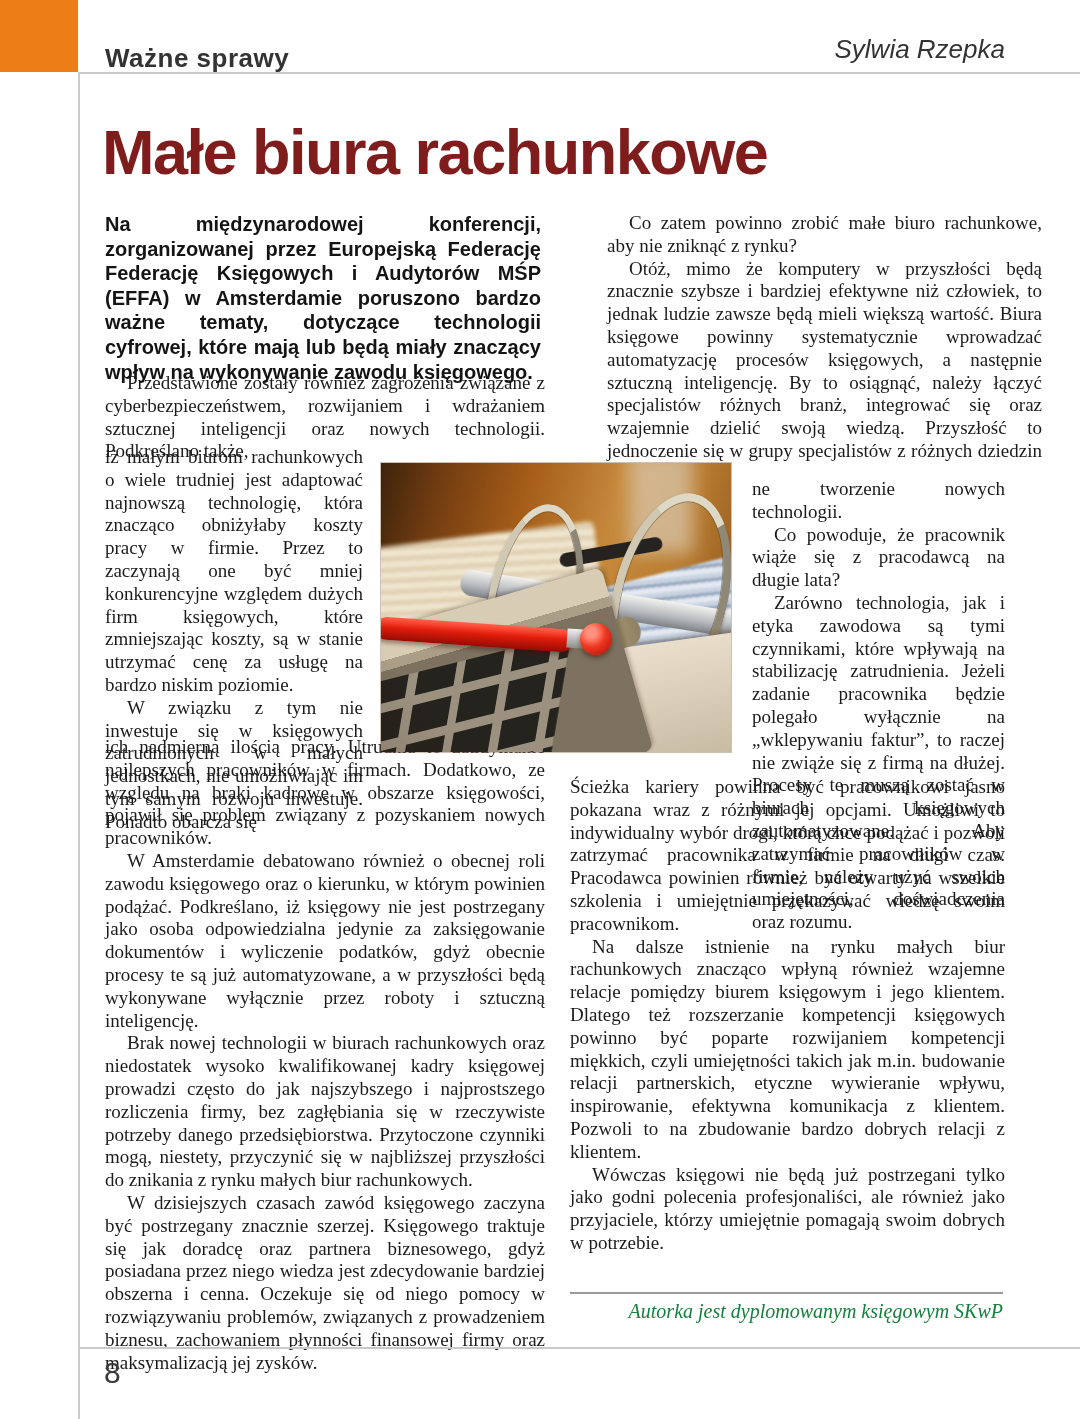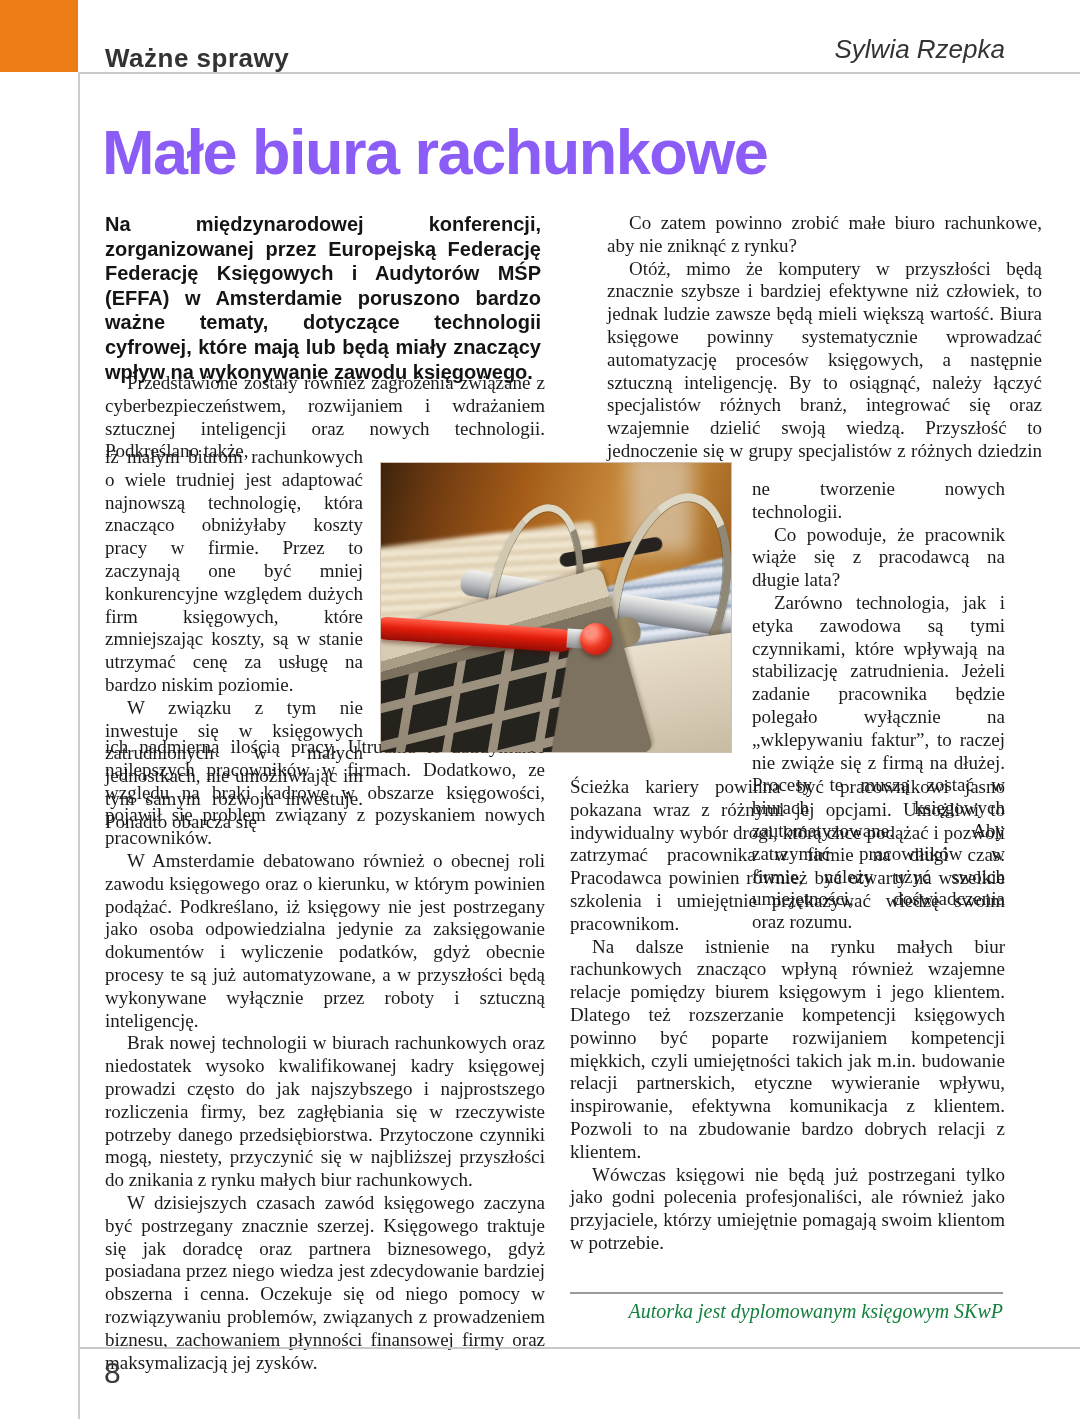--- a/index.html
+++ b/index.html
@@ -10,21 +10,21 @@
   .corner-square{position:absolute;left:0;top:0;width:78px;height:72px;}
   .header-rule{position:absolute;left:78px;right:0;top:72px;height:2px;background:#c9c9c9;}
   .left-rule{position:absolute;left:78px;top:74px;bottom:0;width:2px;background:#cccccc;}
   .footer-rule{position:absolute;left:80px;right:0;top:1347px;height:2px;background:#c9c9c9;}
 
   .section-label{position:absolute;left:105px;top:22px;font-family:"Liberation Sans",sans-serif;
                  font-weight:700;font-size:26px;letter-spacing:.5px;color:#333;margin-top:21px;}
   .author-name{position:absolute;right:75px;top:34px;font-family:"Liberation Sans",sans-serif;
                font-style:italic;font-weight:300;font-size:26px;color:#333;text-align:center;}
   .article-title{position:absolute;left:102px;top:116px;font-family:"Liberation Sans",sans-serif;
-                 font-weight:700;font-size:63px;letter-spacing:-1.5px;color:#8b5cf6;}
+                 font-weight:700;font-size:63px;letter-spacing:-1.5px;color:#7f1d1d;}
   .page-number{position:absolute;left:104px;top:1356px;font-family:"Liberation Sans",sans-serif;
                font-weight:300;font-size:30px;color:#3a3a3a;}
 
   
   .abs{position:absolute;}
   .lead{left:105px;top:212px;width:436px;font-family:"Liberation Sans",sans-serif;
         font-weight:700;font-size:20px;line-height:24.6px;text-align:justify;color:#141414;}
   .bt{font-size:19px;line-height:22.8px;text-align:justify;}
   .bt p{margin:0;}
   .ind{text-indent:22px;}
@@ -120,21 +120,21 @@
     <p class="ind">Otóż, mimo że komputery w przyszłości będą znacznie szybsze i bardziej efektywne niż człowiek, to jednak ludzie zawsze będą mieli większą wartość. Biura księgowe powinny systematycznie wprowadzać automatyzację procesów księgowych, a następnie sztuczną inteligencję. By to osiągnąć, należy łączyć specjalistów różnych branż, integrować się oraz wzajemnie dzielić swoją wiedzą. Przyszłość to jednoczenie się w grupy specjalistów z różnych dziedzin i wspól-</p>
   </div>
   <div class="abs bt" id="right-narrow">
     <p>ne tworzenie nowych technologii.</p>
     <p class="ind">Co powoduje, że pracownik wiąże się z pracodawcą na długie lata?</p>
     <p class="ind">Zarówno technologia, jak i etyka zawodowa są tymi czynnikami, które wpływają na stabilizację zatrudnienia. Jeżeli zadanie pracownika będzie polegało wyłącznie na „wklepywaniu faktur”, to raczej nie zwiąże się z firmą na dłużej. Procesy te muszą zostać w biurach księgowych zautomatyzowane. Aby zatrzymać pracowników w firmie, należy użyć swoich umiejętności, doświadczenia oraz rozumu.</p>
   </div>
   <div class="abs bt" id="right-bottom">
     <p>Ścieżka kariery powinna być pracownikowi jasno pokazana wraz z różnymi jej opcjami. Umożliwi to indywidualny wybór drogi, którą chce podążać i pozwoli zatrzymać pracownika w firmie na długi czas. Pracodawca powinien również być otwarty na wszelkie szkolenia i umiejętnie przekazywać wiedzę swoim pracownikom.</p>
     <p class="ind">Na dalsze istnienie na rynku małych biur rachunkowych znacząco wpłyną również wzajemne relacje pomiędzy biurem księgowym i jego klientem. Dlatego też rozszerzanie kompetencji księgowych powinno być poparte rozwijaniem kompetencji miękkich, czyli umiejętności takich jak m.in. budowanie relacji partnerskich, etyczne wywieranie wpływu, inspirowanie, efektywna komunikacja z klientem. Pozwoli to na zbudowanie bardzo dobrych relacji z klientem.</p>
-    <p class="ind">Wówczas księgowi nie będą już postrzegani tylko jako godni polecenia profesjonaliści, ale również jako przyjaciele, którzy umiejętnie pomagają swoim klientom w potrzebie.</p>
+    <p class="ind">Wówczas księgowi nie będą już postrzegani tylko jako godni polecenia profesjonaliści, ale również jako przyjaciele, którzy umiejętnie pomagają swoim dobrych w potrzebie.</p>
   </div>
 
   <div class="photo">
     <div class="ph-bg"></div>
     <div class="ph-glass"></div>
     <div class="ph-stack"></div>
     <div class="ph-pages"></div>
     <div class="ph-bar"></div>
     <div class="ph-clip"></div>
     <div class="ph-ring ph-ring1"></div>

